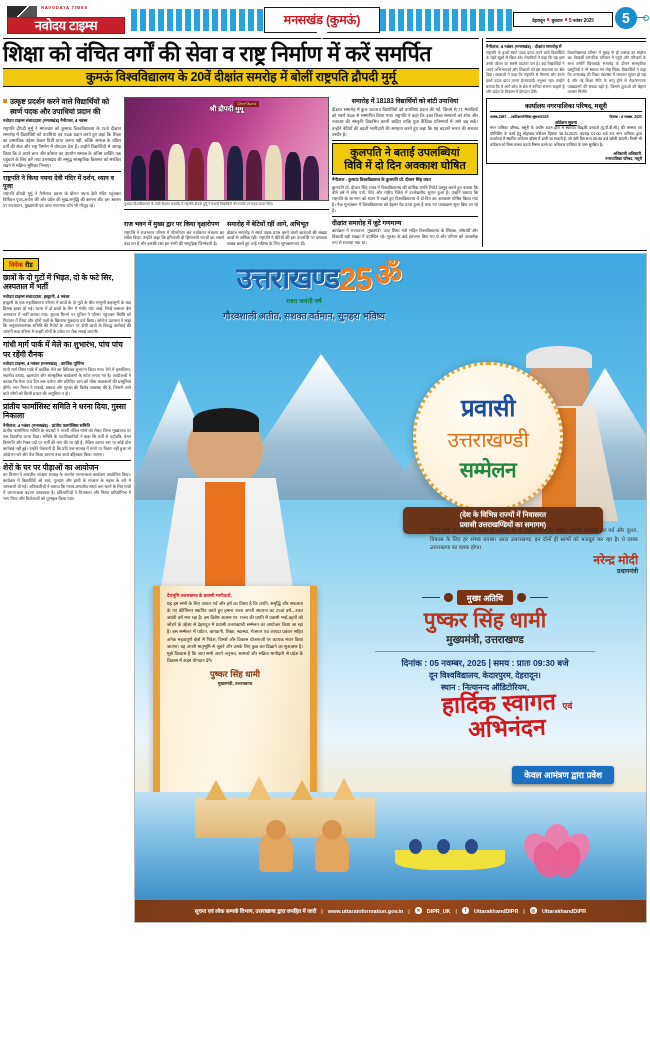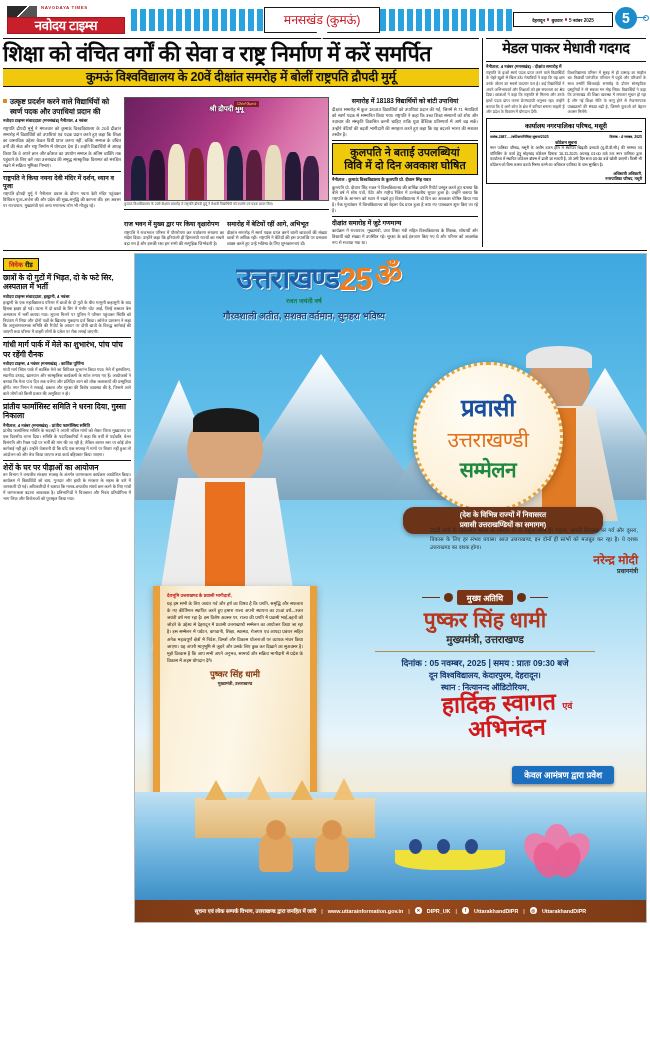--- a/index.html
+++ b/index.html
@@ -21,21 +21,21 @@
       color:#c0252e; font-weight:bold; }
   .logo-main { position:absolute; left:4px; top:12px; width:118px; height:17px;
       background:#c8202a; color:#fff; font-size:13px; font-weight:bold;
       display:flex; align-items:center; justify-content:center; letter-spacing:-.3px;
       border:1px solid #a3161f; }
   .bars { flex:1 1 auto; height:22px; background:repeating-linear-gradient(90deg,
       #29a3e0 0px, #29a3e0 6px, #ffffff 6px, #ffffff 9px); }
   .center-tag { flex:0 0 auto; position:relative; width:116px; height:26px; }
   .center-tag .ct-box { position:absolute; inset:0; background:#fff; border:1.4px solid #1a1a1a;
       display:flex; align-items:center; justify-content:center; }
-  .center-tag .ct-txt { font-size:12.5px; font-weight:normal; color:#c8202a; letter-spacing:-.2px; }
+  .center-tag .ct-txt { font-size:12.5px; font-weight:bold; color:#c8202a; letter-spacing:-.2px; }
   .center-tag .ct-notch { position:absolute; left:50%; bottom:-7px; width:12px; height:8px;
       margin-left:-6px; background:#fff; border-left:1.4px solid #1a1a1a; border-right:1.4px solid #1a1a1a;
       clip-path: polygon(0 0, 100% 0, 50% 100%); }
   .dateline { flex:0 0 auto; width:100px; height:15px; border:1px solid #111; background:#fff;
       display:flex; align-items:center; justify-content:center; gap:2px;
       font-size:4.6px; font-weight:bold; color:#111; white-space:nowrap; padding:0 2px; }
   .dateline .dot { width:2.4px; height:2.4px; background:#c8202a; border-radius:50%; flex:0 0 auto;}
   .pageno-wrap { flex:0 0 auto; width:34px; height:30px; position:relative; }
   .pageno { position:absolute; left:2px; top:2px; width:22px; height:22px; border-radius:50%;
       background:#1b8ccc; color:#fff; font-size:14px; font-weight:bold;
@@ -130,21 +130,21 @@
       font-weight:bold; }
 
   .circle-title { position:absolute; left:278px; top:108px; width:150px; height:150px;
       border-radius:50%; background:radial-gradient(circle at 40% 30%,#fffdf5,#fdf0d8 70%,#f6e2bb);
       border:3px dotted #e0a43a; box-shadow:0 2px 8px rgba(0,0,0,.28);
       display:flex; flex-direction:column; align-items:center; justify-content:center; gap:2px;}
   .ct1 { font-size:24px; font-weight:bold; color:#1a4fa0; letter-spacing:-.5px; }
   .ct2 { font-size:21px; font-weight:normal; color:#e0701a; letter-spacing:-.5px; }
   .ct3 { font-size:21px; font-weight:bold; color:#1f8a3f; letter-spacing:-.5px; }
   .ribbon { position:absolute; left:268px; top:253px; width:200px; background:#6b3318;
-      border-radius:11px; color:#fff; text-align:center; font-size:7.2px; font-weight:bold;
+      border-radius:5px; color:#fff; text-align:center; font-size:7.2px; font-weight:bold;
       line-height:1.45; padding:3px 4px; box-shadow:0 2px 4px rgba(0,0,0,.3); }
 
   .cm-photo { position:absolute; left:12px; top:150px; width:160px; height:248px; }
   .pm-photo { position:absolute; right:28px; top:92px; width:118px; height:175px; }
 
   .pm-quote { position:absolute; right:8px; top:272px; width:208px;
       font-size:5.4px; line-height:1.62; color:#2a2a2a; text-align:justify; }
   .pm-name { text-align:right; font-size:12px; font-weight:bold; color:#b8341a; margin-top:2px;
       line-height:1; }
   .pm-role { text-align:right; font-size:6.2px; font-weight:bold; color:#333; }
@@ -297,21 +297,20 @@
           <div class="dlrule"></div>
           <div class="minihl">दीक्षांत समारोह में जुटे गणमान्य</div>
           <div class="body-text tight">कार्यक्रम में राज्यपाल, मुख्यमंत्री, उच्च शिक्षा मंत्री सहित विश्वविद्यालय के शिक्षक, शोधार्थी और विद्यार्थी बड़ी संख्या में उपस्थित रहे। सुरक्षा के कड़े इंतजाम किए गए थे और परिसर को आकर्षक रूप से सजाया गया था।</div>
         </div>
 
       </div>
     </div>
 
     <div class="newsright">
       <div class="hl-rule-top"></div>
-      <div class="rt-hl">मेडल पाकर मेधावी गदगद</div>
       <div class="rt-sep"></div>
       <div class="byline">नैनीताल, 4 नवंबर (मनसखंड) : दीक्षांत समारोह में</div>
       <div class="rt-cols">
         <div class="rt-body">राष्ट्रपति के हाथों स्वर्ण पदक प्राप्त करने वाले विद्यार्थियों के चेहरे खुशी से खिल उठे। मेधावियों ने कहा कि यह क्षण उनके जीवन का सबसे यादगार पल है। कई विद्यार्थियों ने अपने अभिभावकों और शिक्षकों को इस सफलता का श्रेय दिया। छात्राओं ने कहा कि राष्ट्रपति से मिलना और उनके हाथों पदक प्राप्त करना प्रेरणादायी अनुभव रहा। उन्होंने बताया कि वे आगे शोध के क्षेत्र में करियर बनाना चाहती हैं और प्रदेश के विकास में योगदान देंगी।</div>
         <div class="rt-body">विश्वविद्यालय परिसर में सुबह से ही उत्साह का माहौल था। विद्यार्थी पारंपरिक परिधान में पहुंचे और परिजनों के साथ तस्वीरें खिंचवाईं। समारोह के दौरान सांस्कृतिक प्रस्तुतियों ने भी सबका मन मोह लिया। विद्यार्थियों ने कहा कि उत्तराखंड की शिक्षा व्यवस्था में लगातार सुधार हो रहा है और नई शिक्षा नीति के लागू होने से रोजगारपरक पाठ्यक्रमों की संख्या बढ़ी है, जिससे युवाओं को बेहतर अवसर मिलेंगे।</div>
       </div>
       <div class="notice">
         <div class="notice-h">कार्यालय नगरपालिका परिषद, मसूरी</div>
         <div class="notice-meta">
           <span>पत्रांक-2487...../कोटेशन/निविदा सूचना/2025</span>

